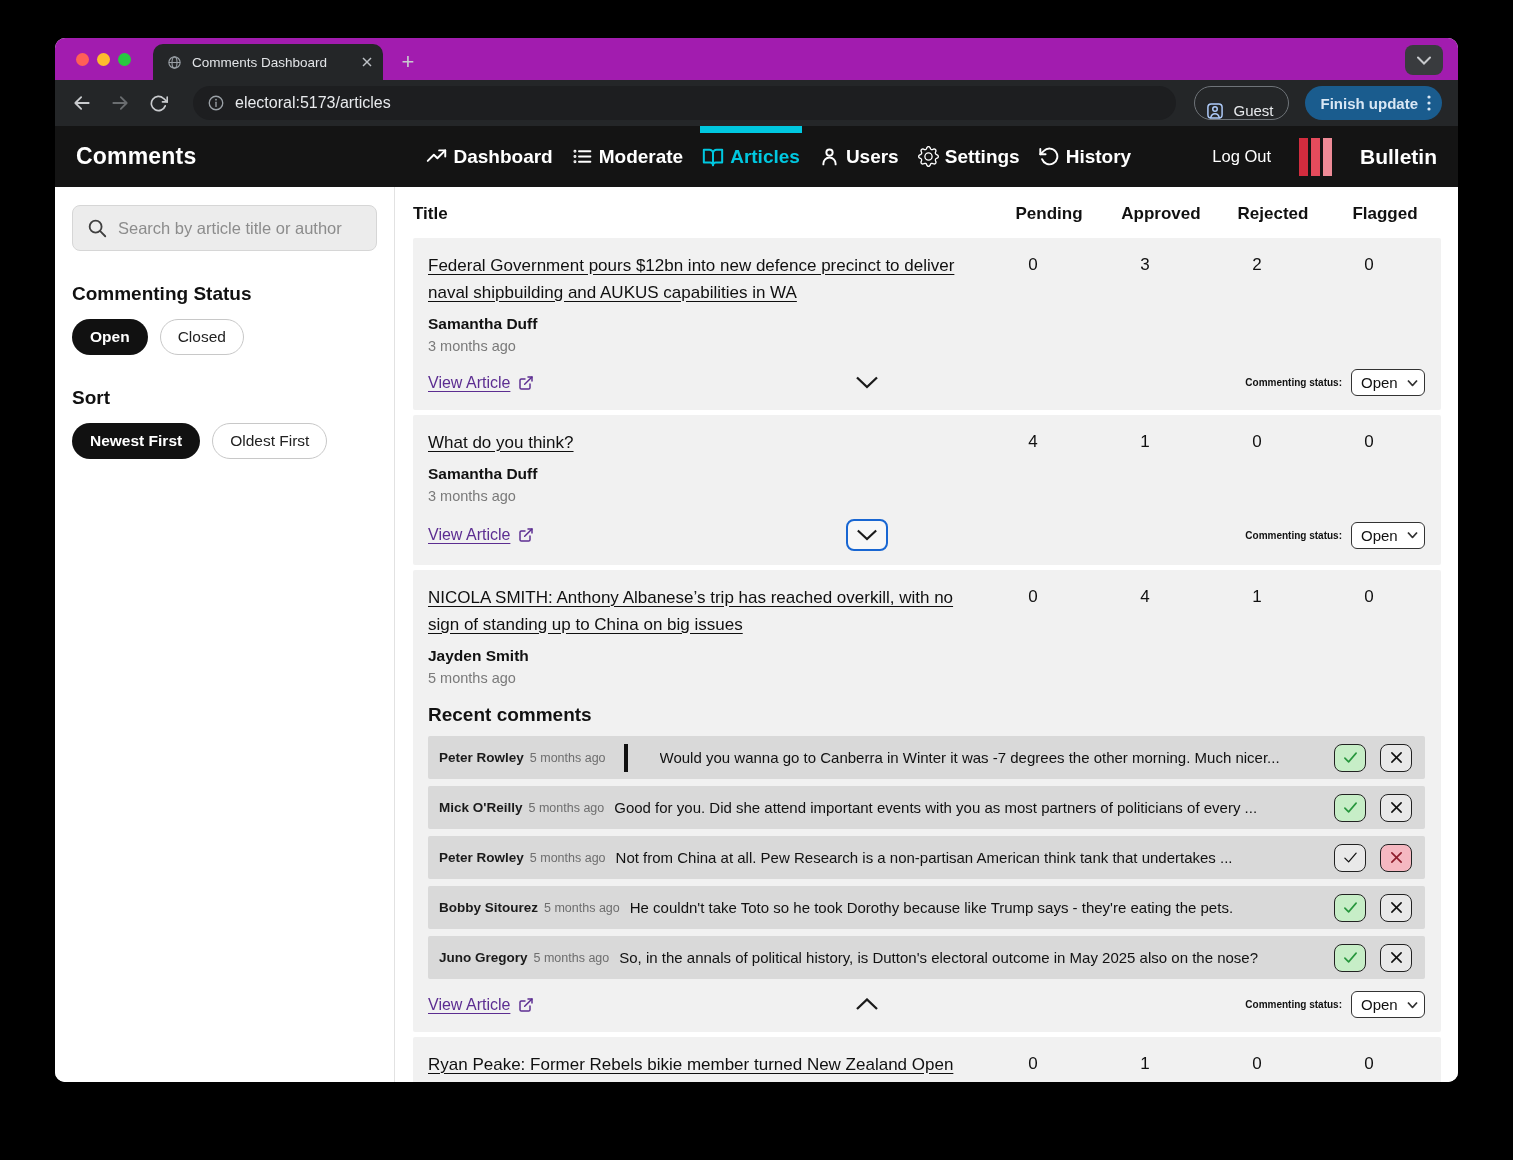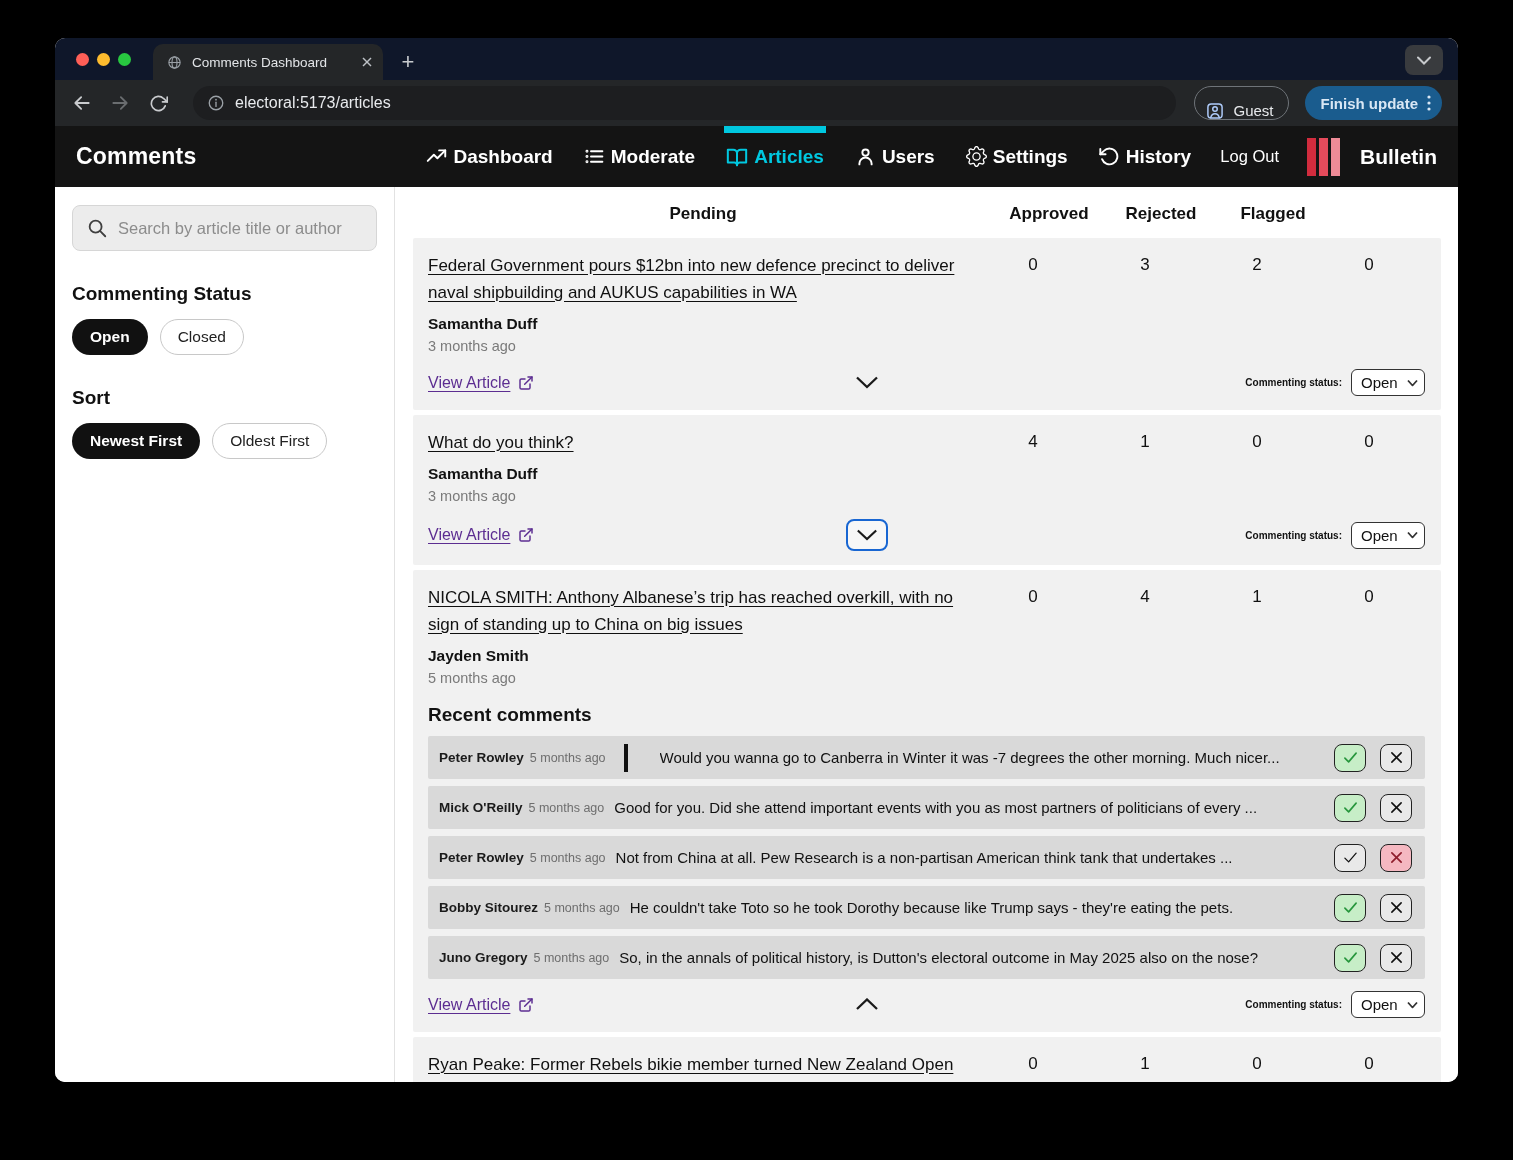--- a/index.html
+++ b/index.html
@@ -4,21 +4,21 @@
 <style>
   * { margin:0; padding:0; box-sizing:border-box; }
   html,body { width:1513px; height:1160px; }
   body { background:#000; position:relative; font-family:"Liberation Sans", sans-serif; }
   svg { display:block; }
 
   .window { position:absolute; left:55px; top:38px; width:1403px; height:1044px;
             border-radius:10px; overflow:hidden; background:#fff; }
 
   
-  .tabstrip { height:42px; background:#0f172a; display:flex; align-items:flex-end; position:relative; }
+  .tabstrip { height:42px; background:#a21caf; display:flex; align-items:flex-end; position:relative; }
   .traffic { display:flex; gap:8px; align-items:center; height:42px; padding:0 22px 0 21px; }
   .light { width:13px; height:13px; border-radius:50%; }
   .light.red { background:#ff5f57; } .light.amber { background:#febc2e; } .light.green { background:#28c840; }
   .tab { width:230px; height:36px; background:#242628; border-radius:10px 10px 0 0;
          display:flex; align-items:center; gap:10px; padding:0 10px 0 14px; }
   .tab-title { flex:1; font-size:13.5px; color:#e2e4e7; white-space:nowrap; overflow:hidden; }
   .newtab { width:34px; height:36px; display:flex; align-items:center; justify-content:center;
             color:#c8cbce; font-size:22px; font-weight:300; margin-left:8px; }
   .win-chevron { position:absolute; right:15px; top:7px; width:38px; height:30px; border-radius:8px;
                  background:#393b3e; display:flex; align-items:center; justify-content:center; }
@@ -29,28 +29,28 @@
             gap:10px; padding:0 14px; margin:0 18px 0 8px; }
   .url-text { color:#e8eaed; font-size:16px; }
   .guest-btn { height:34px; border:1px solid #6f7479; border-radius:17px; display:flex; align-items:center;
                gap:8px; padding:15px 14px 0 10px; color:#e8eaed; font-size:15px; }
   .update-btn { height:34px; border-radius:17px; background:#1a5c8e; display:flex; align-items:center;
                 gap:9px; padding:0 11px 0 16px; color:#d9e7f4; font-size:15px; font-weight:600; margin-left:16px; }
 
   
   .appnav { height:61px; background:#141414; display:flex; align-items:center; padding:0 21px; color:#fff; }
   .brand { font-size:23px; font-weight:700; letter-spacing:.2px; }
-  .navitems { display:flex; align-items:flex-end; gap:31px; height:100%; margin-left:230px; }
+  .navitems { display:flex; align-items:flex-end; gap:19px; height:100%; margin-left:230px; }
   .nav-item { display:flex; align-items:center; gap:6px; height:100%; position:relative;
               font-size:19px; font-weight:600; color:#fff; cursor:pointer; }
   .nav-item.active { color:#00c8e0; }
   .nav-item.active::before { content:""; position:absolute; top:0; left:-2px; right:-2px; height:7px; background:#00c8e0; }
   .nav-right { margin-left:auto; display:flex; align-items:center; }
   .logout { font-size:16.5px; margin-right:28px; }
-  .logo { display:flex; align-items:center; gap:20px; }
+  .logo { display:flex; align-items:center; gap:28px; }
   .logo-bars { display:flex; gap:3px; }
   .bar { width:9px; height:38px; }
   .logo-text { font-size:21px; font-weight:700; }
 
   
   .content { display:flex; height:1128px; background:#fff; }
   aside { width:340px; border-right:1px solid #e2e2e2; padding:18px 17px; }
   .searchbox { height:46px; background:#ececec; border:1px solid #d6d6d6; border-radius:8px;
                display:flex; align-items:center; gap:10px; padding:0 13px; }
   .searchbox input { border:none; outline:none; background:transparent; font-size:16.5px; flex:1;
@@ -285,20 +285,21 @@
       <div class="side-h">Sort</div>
       <div class="pill-row">
         <button class="pill active">Newest First</button>
         <button class="pill inactive">Oldest First</button>
       </div>
     </aside>
 
     <main>
 
       <div class="grid5 thead">
+        <span class="th title">Title</span>
         <span class="th">Pending</span>
         <span class="th">Approved</span>
         <span class="th">Rejected</span>
         <span class="th">Flagged</span>
       </div>
 
       <section class="card">
         <div class="grid5">
           <a class="a-title">Federal Government pours $12bn into new defence precinct to deliver naval shipbuilding and AUKUS capabilities in WA</a>
           <span class="count">0</span>

